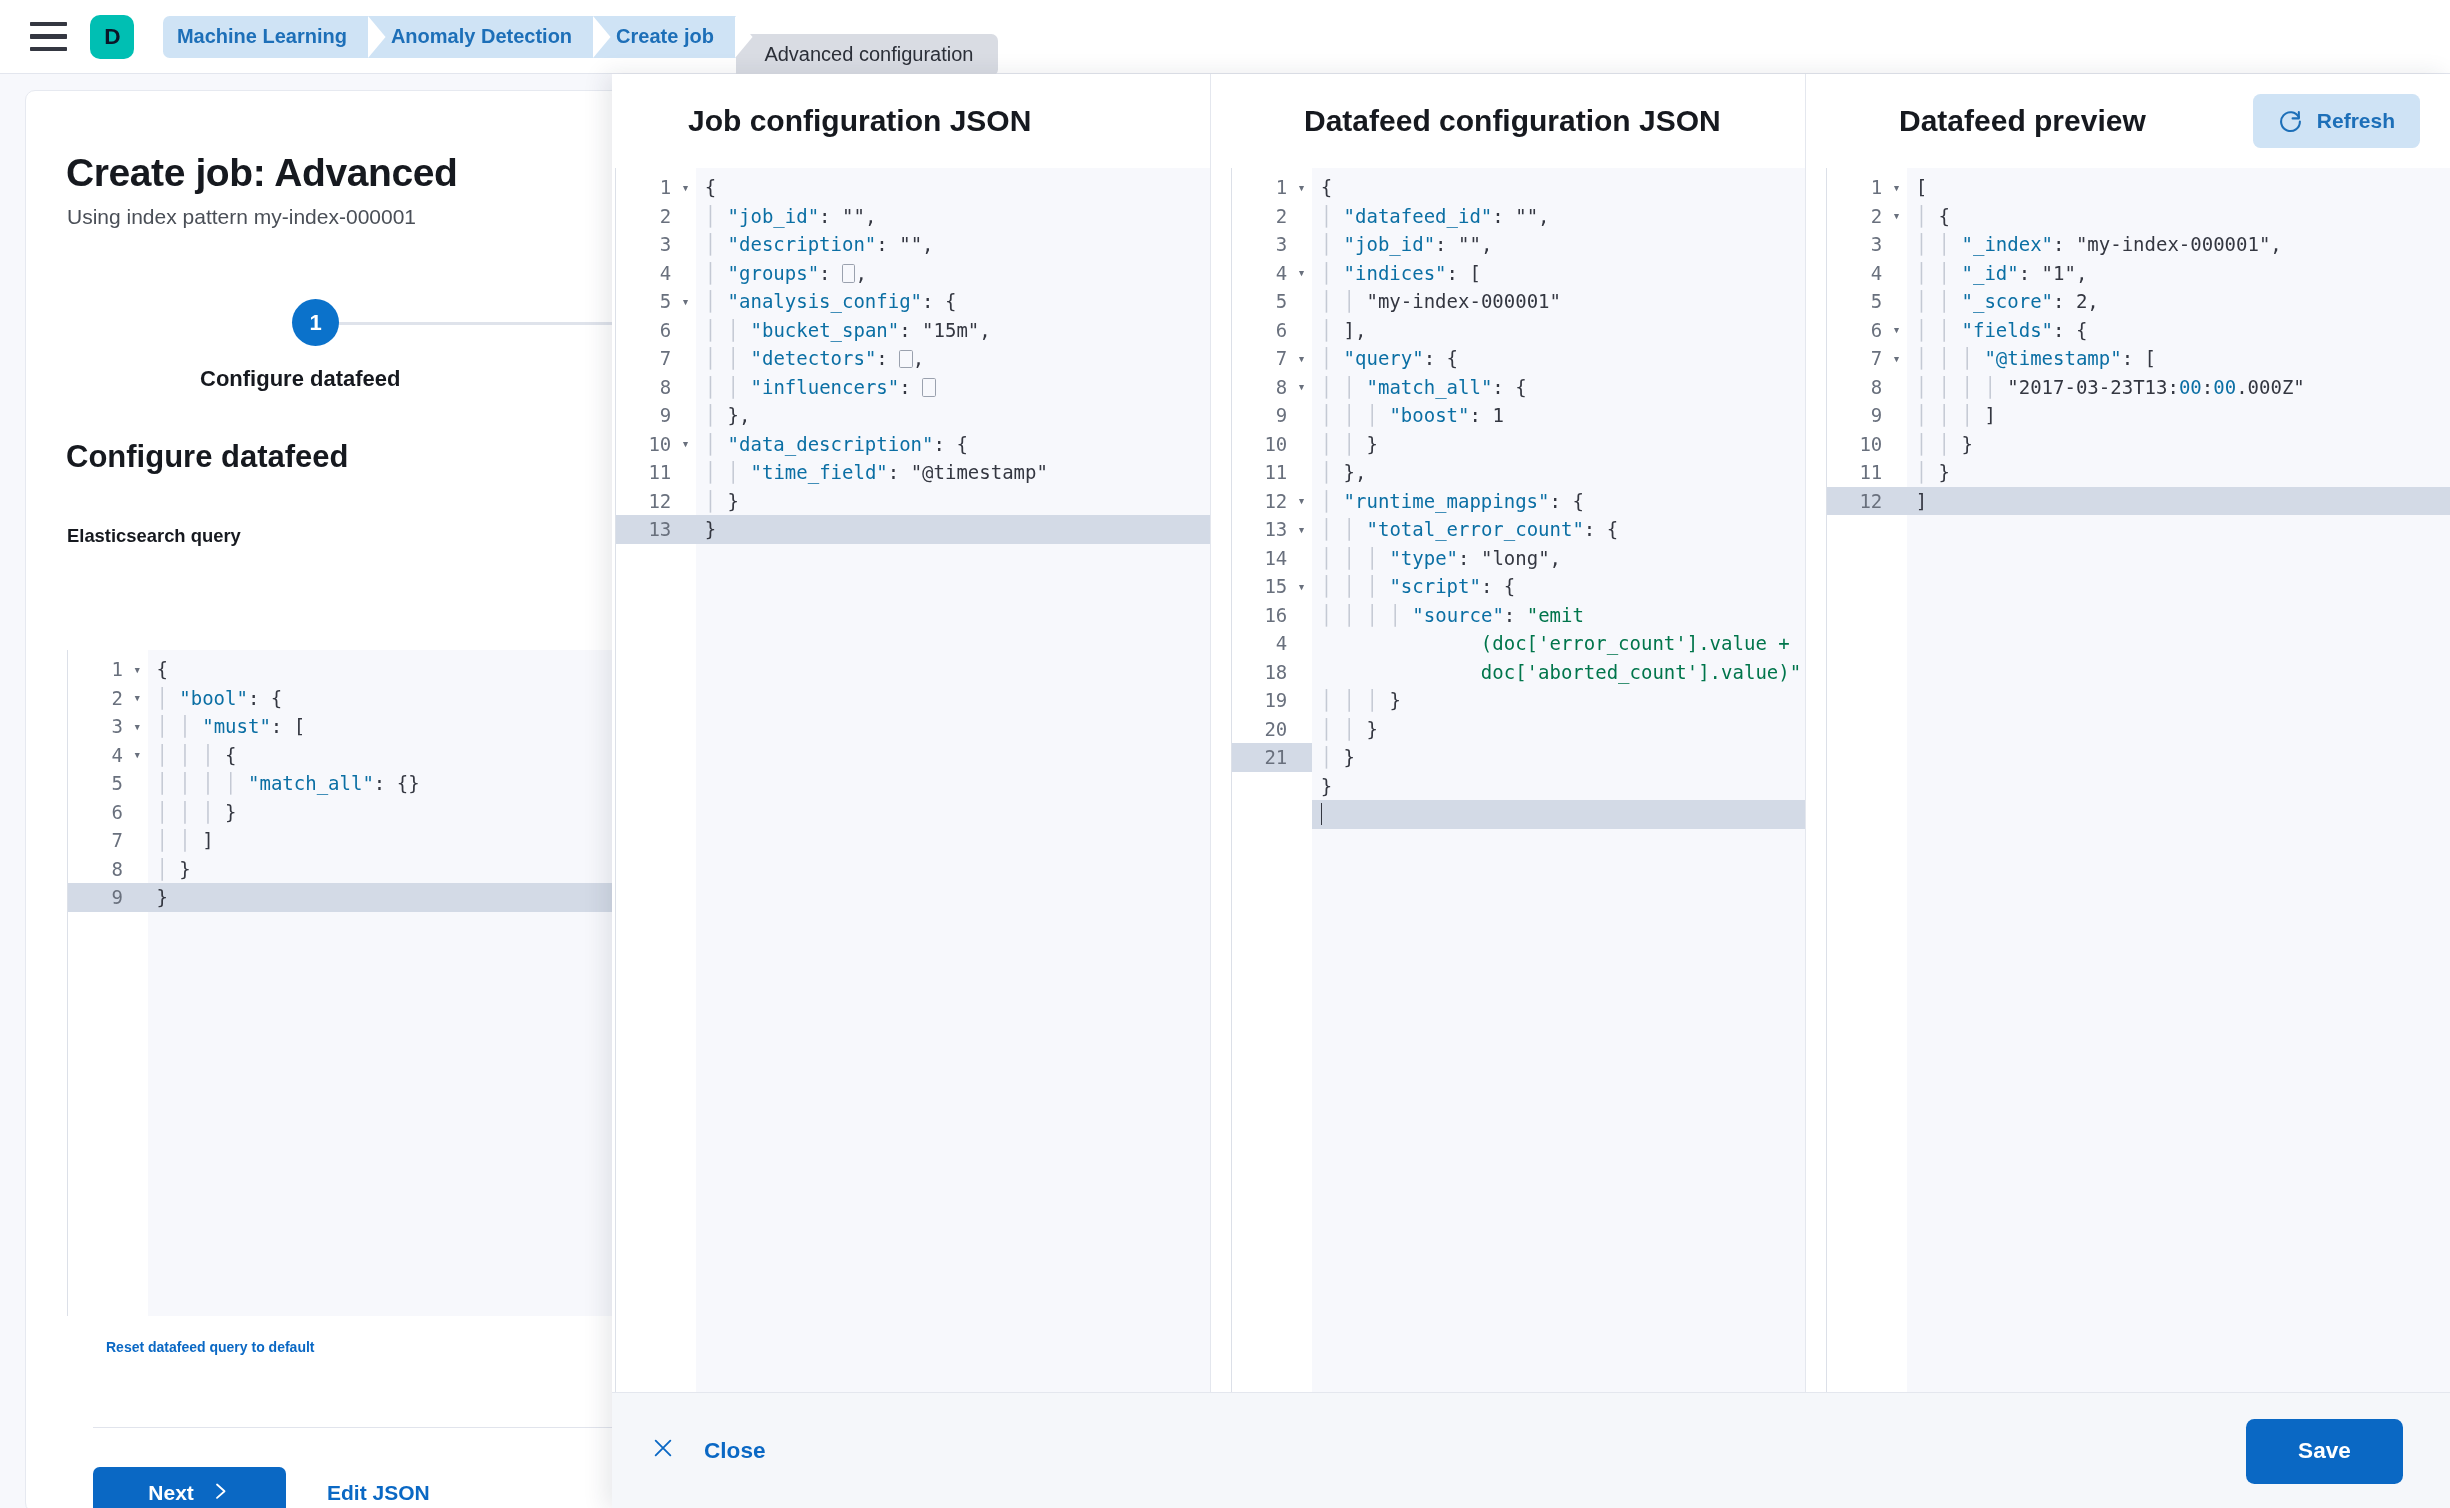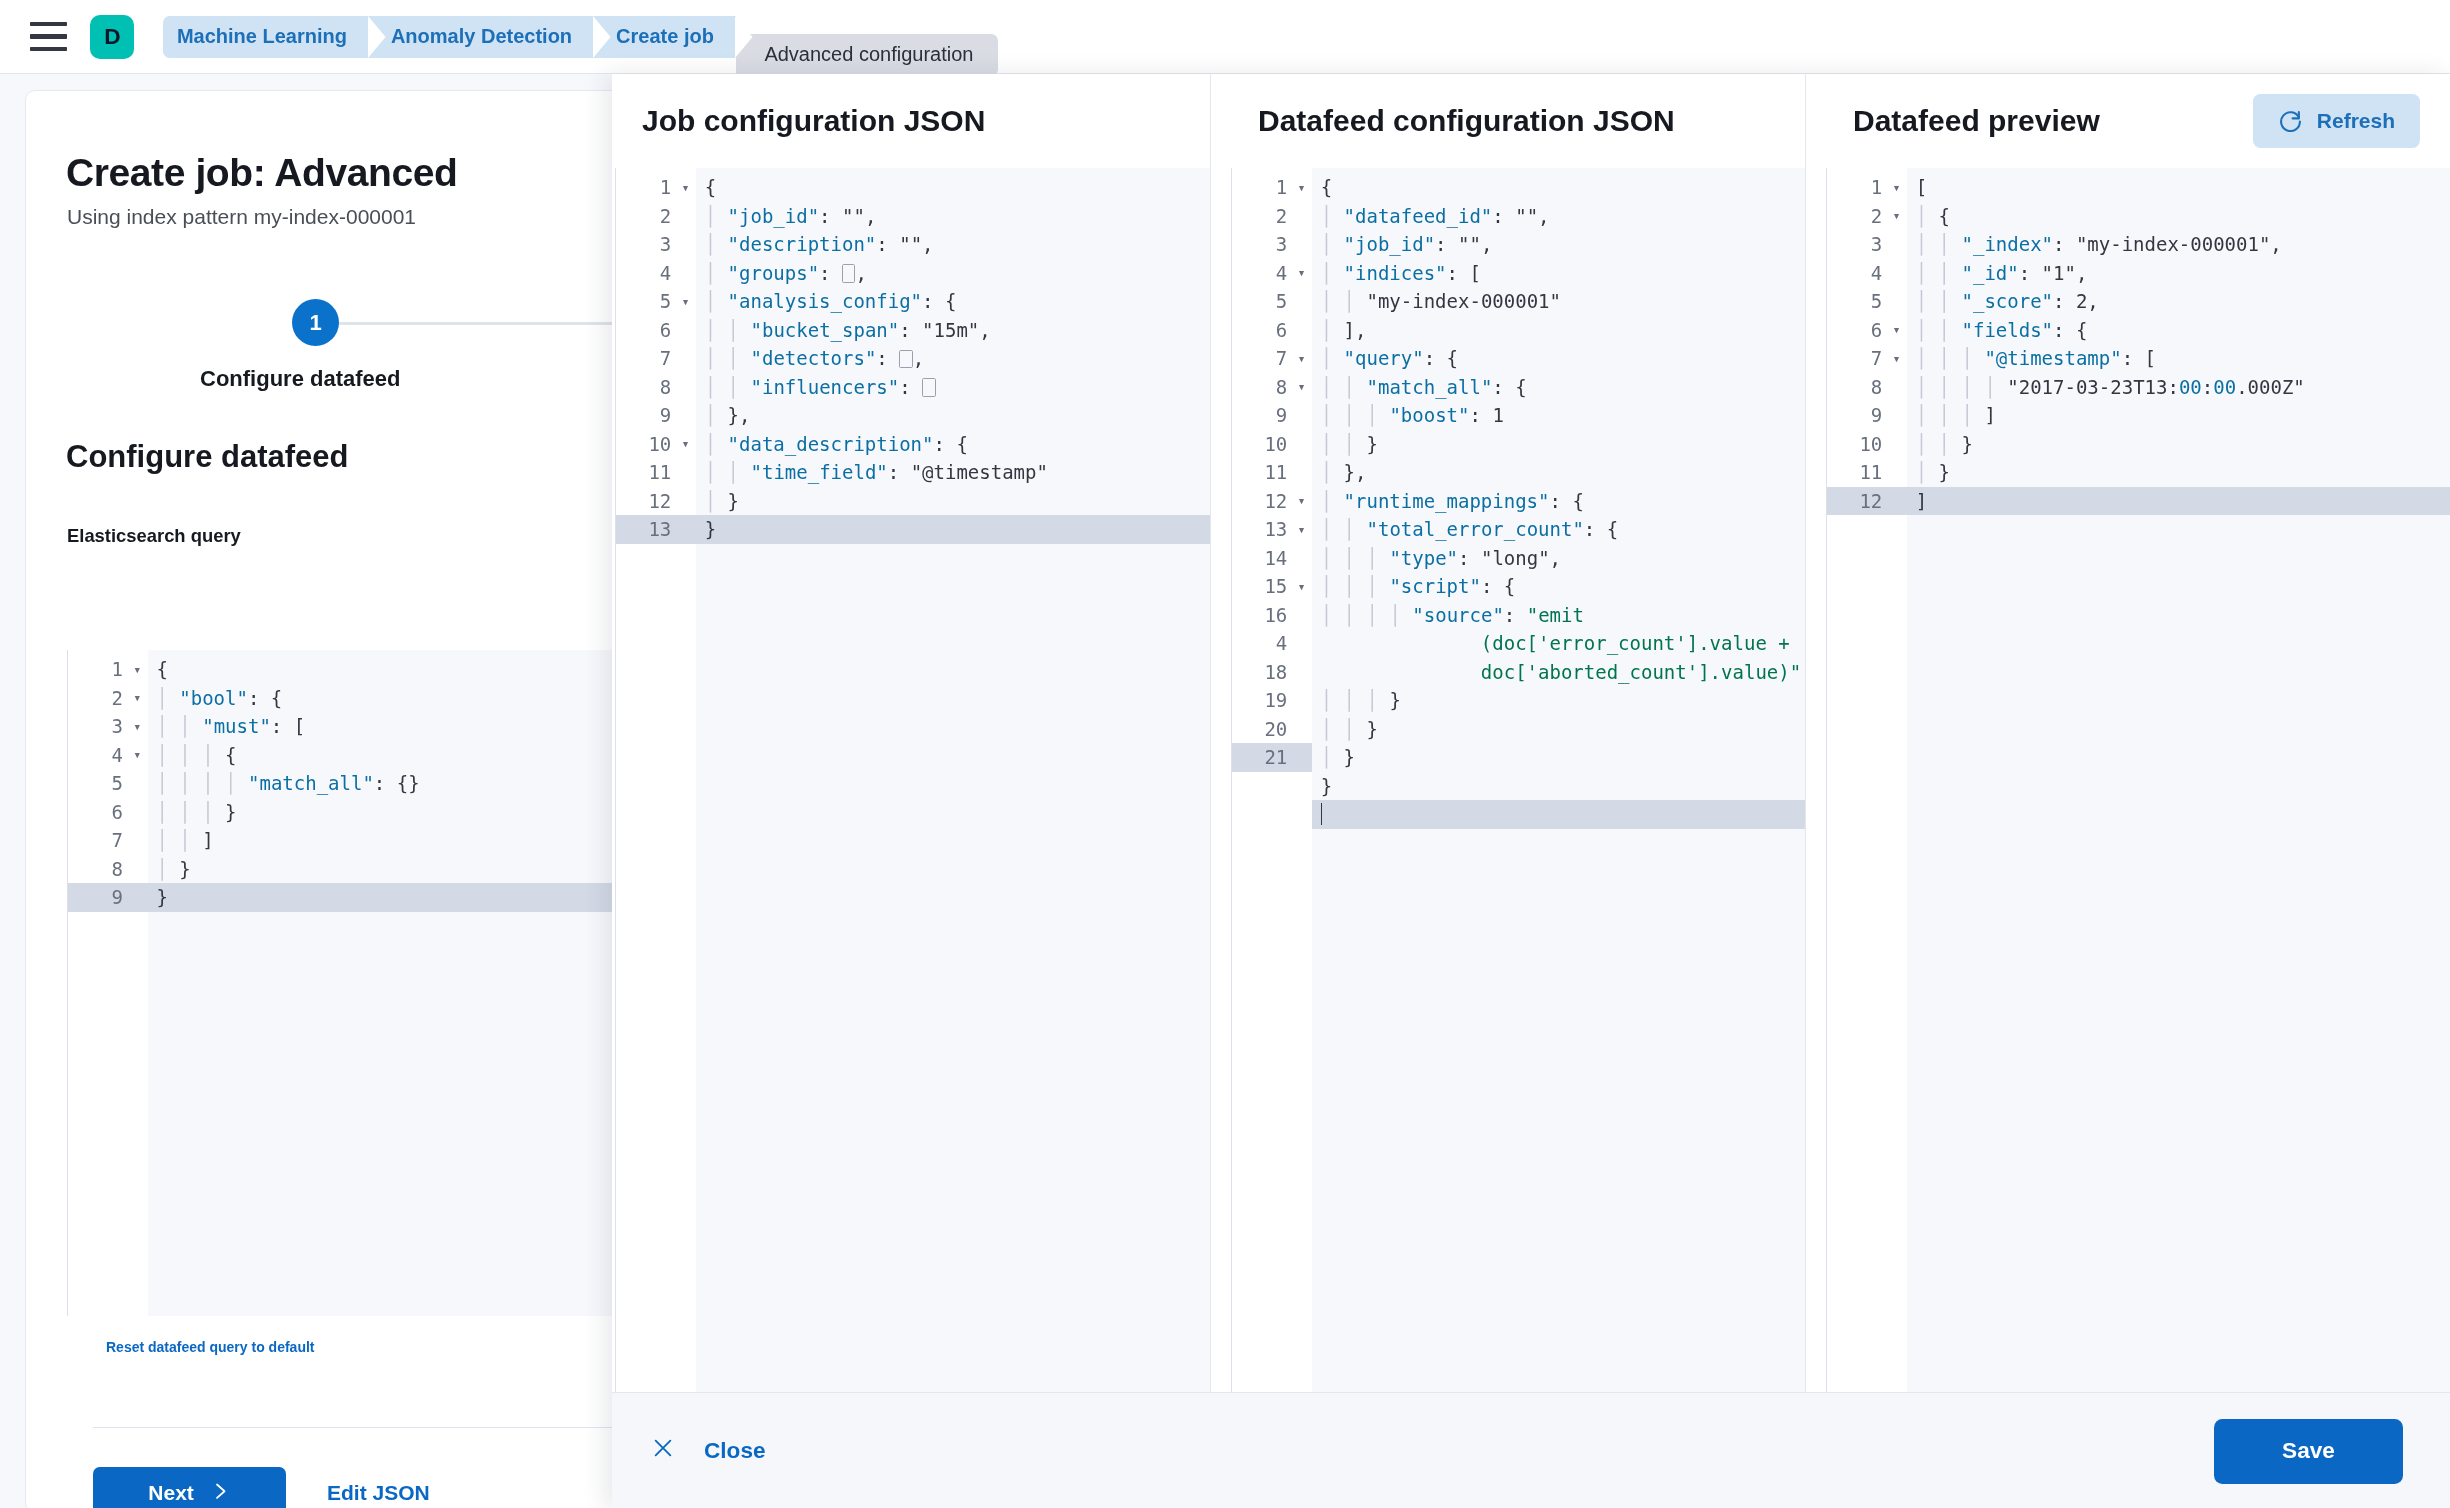--- a/index.html
+++ b/index.html
@@ -138,20 +138,21 @@
   .col {
     display: flex; flex-direction: column; min-width: 0;
     padding: 0 0 0 0;
   }
   .col-sep { border-left: 0.8px solid #E4E7EE; padding-left: 17px; }
   .col-head {
     height: 94px; display: flex; align-items: center;
     padding: 0 0 0 30px;
     font-size: 30px; font-weight: 700; color: #16191F;
     white-space: nowrap;
+    margin-left: 46px;
   }
   .col-head.with-btn { justify-content: space-between; padding-right: 30px; }
 
   #refresh-btn {
     display: flex; align-items: center; gap: 13.4px;
     background: #CFE3F5; color: #1D6FB8;
     font-size: 21px; font-weight: 700;
     border: none; border-radius: 7.5px;
     height: 54px; padding: 0 25px; cursor: pointer;
     white-space: nowrap;
@@ -199,21 +200,21 @@
     border-top: 0.8px solid #E4E7EE;
     display: flex; align-items: center; justify-content: space-between;
     padding: 0 47px 0 40px;
   }
   #close-btn {
     display: flex; align-items: center; gap: 30px;
     font-size: 22.6px; font-weight: 700; color: #0A68C4;
     background: none; border: none; cursor: pointer;
   }
   #save-btn {
-    width: 189px; height: 65px; border-radius: 8.4px;
+    width: 157px; height: 65px; border-radius: 8.4px;
     background: #0A68C4; color: #fff; border: none;
     font-size: 22.6px; font-weight: 700; cursor: pointer;
   }
 </style>
 </head>
 <body>
 
 <div id="topbar">
 
   <div id="hamburger">

